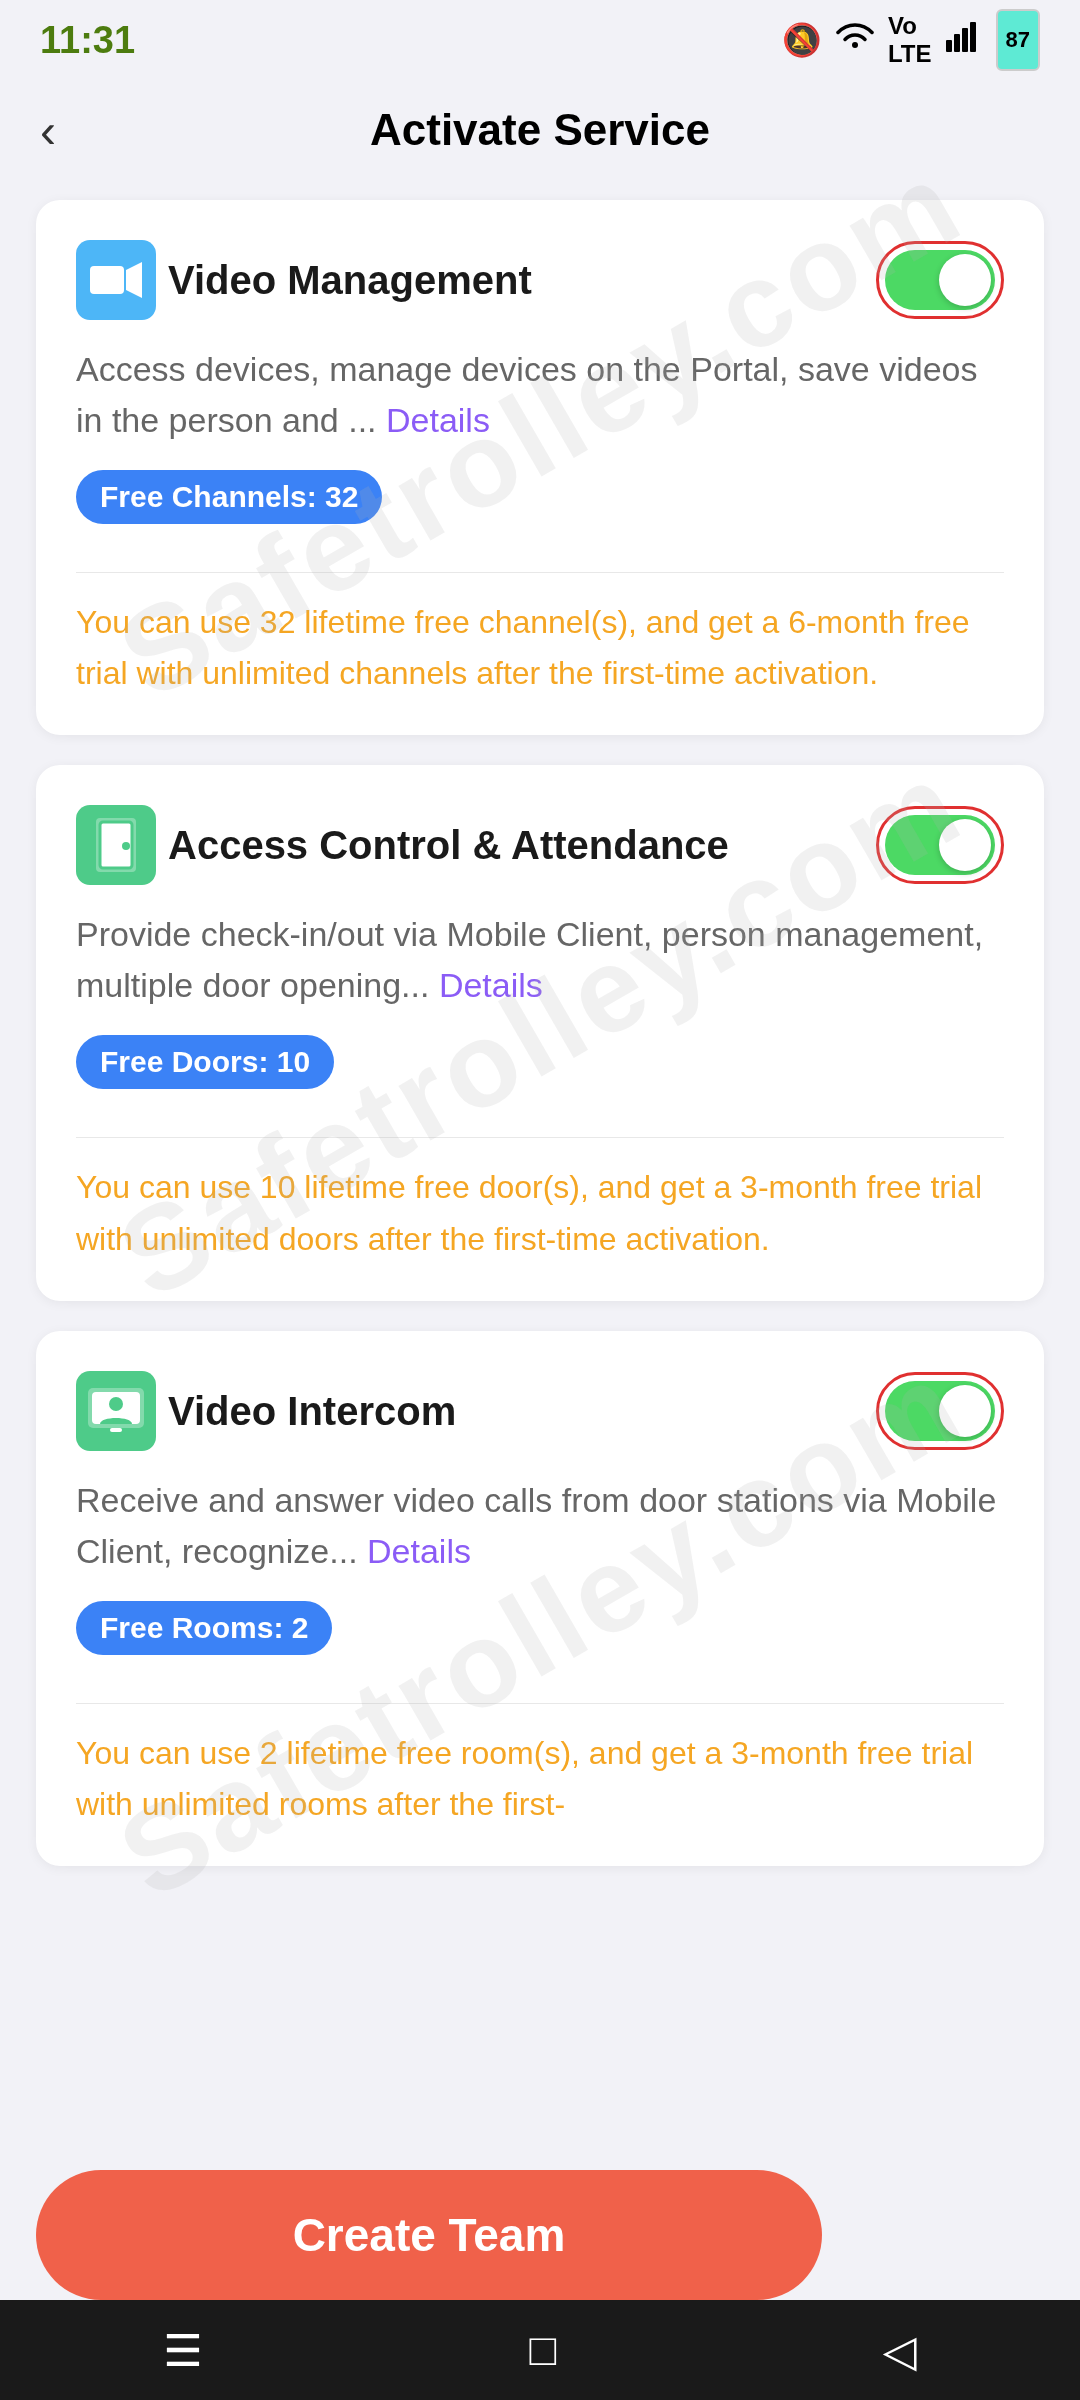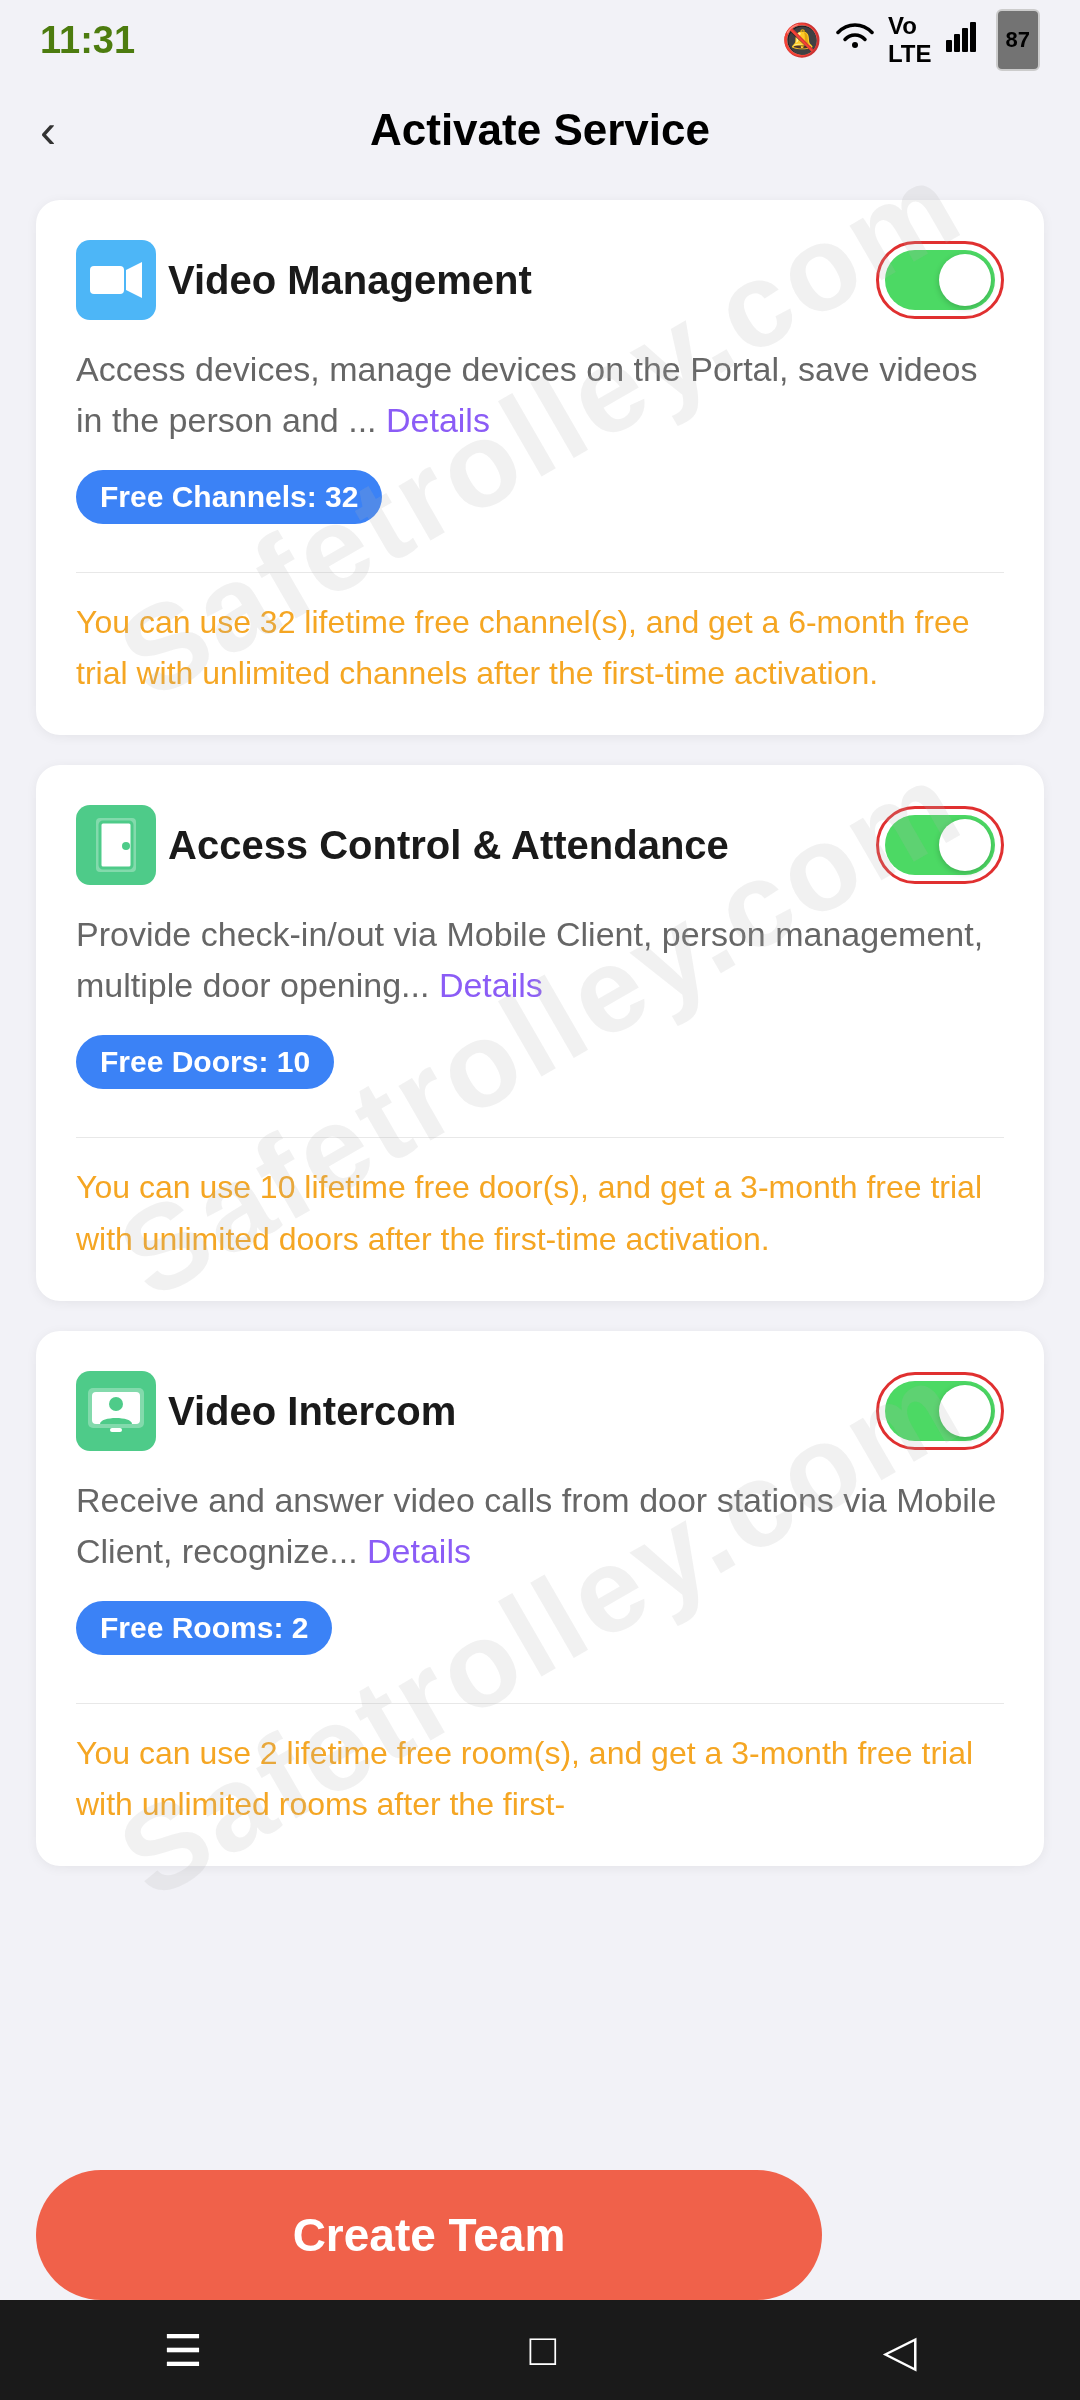--- a/index.html
+++ b/index.html
@@ -31,21 +31,21 @@
     .status-icons {
       display: flex;
       align-items: center;
       gap: 14px;
     }
     .status-icon {
       font-size: 32px;
       color: #000;
     }
     .battery-badge {
-      background: #737373;
+      background: #5eead4;
       color: #000;
       font-size: 22px;
       font-weight: 700;
       padding: 16px 8px;
       border-radius: 6px;
       border: 2px solid #ccc;
     }
 
     
     .header {

